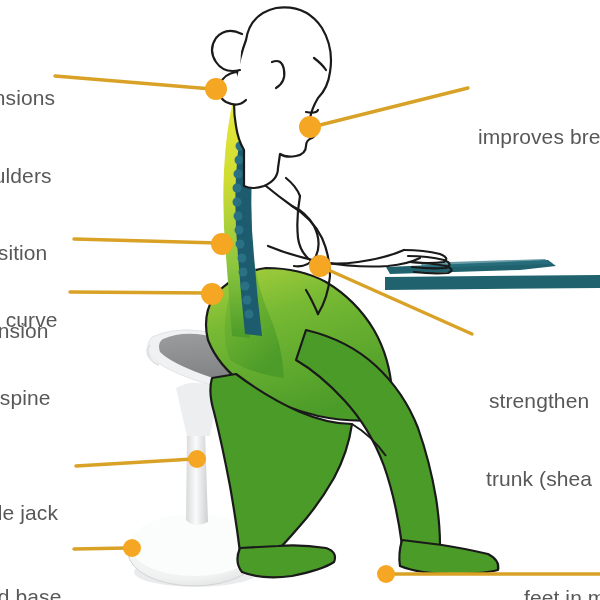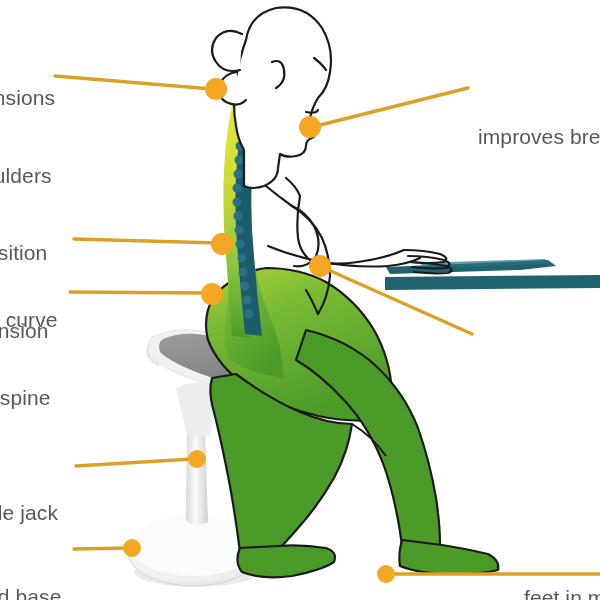--- a/index.html
+++ b/index.html
@@ -296,19 +296,23 @@
 
   <div class="callout-label lbl-left" style="left:-14px; top:532px;">
     <div>ed base</div>
     
   </div>
 
   <div class="callout-label lbl-right" style="left:478px; top:72px;">
     <div>improves bre</div>
   </div>
 
+  <div class="callout-label lbl-right" style="left:486px; top:336px;">
+    <div>strengthen</div>
+    <div>trunk (shea</div>
+  </div>
 
   <div class="callout-label lbl-right" style="left:524px; top:533px;">
     <div>feet in m</div>
     
   </div>
 
 </div>
 
 </body></html>

